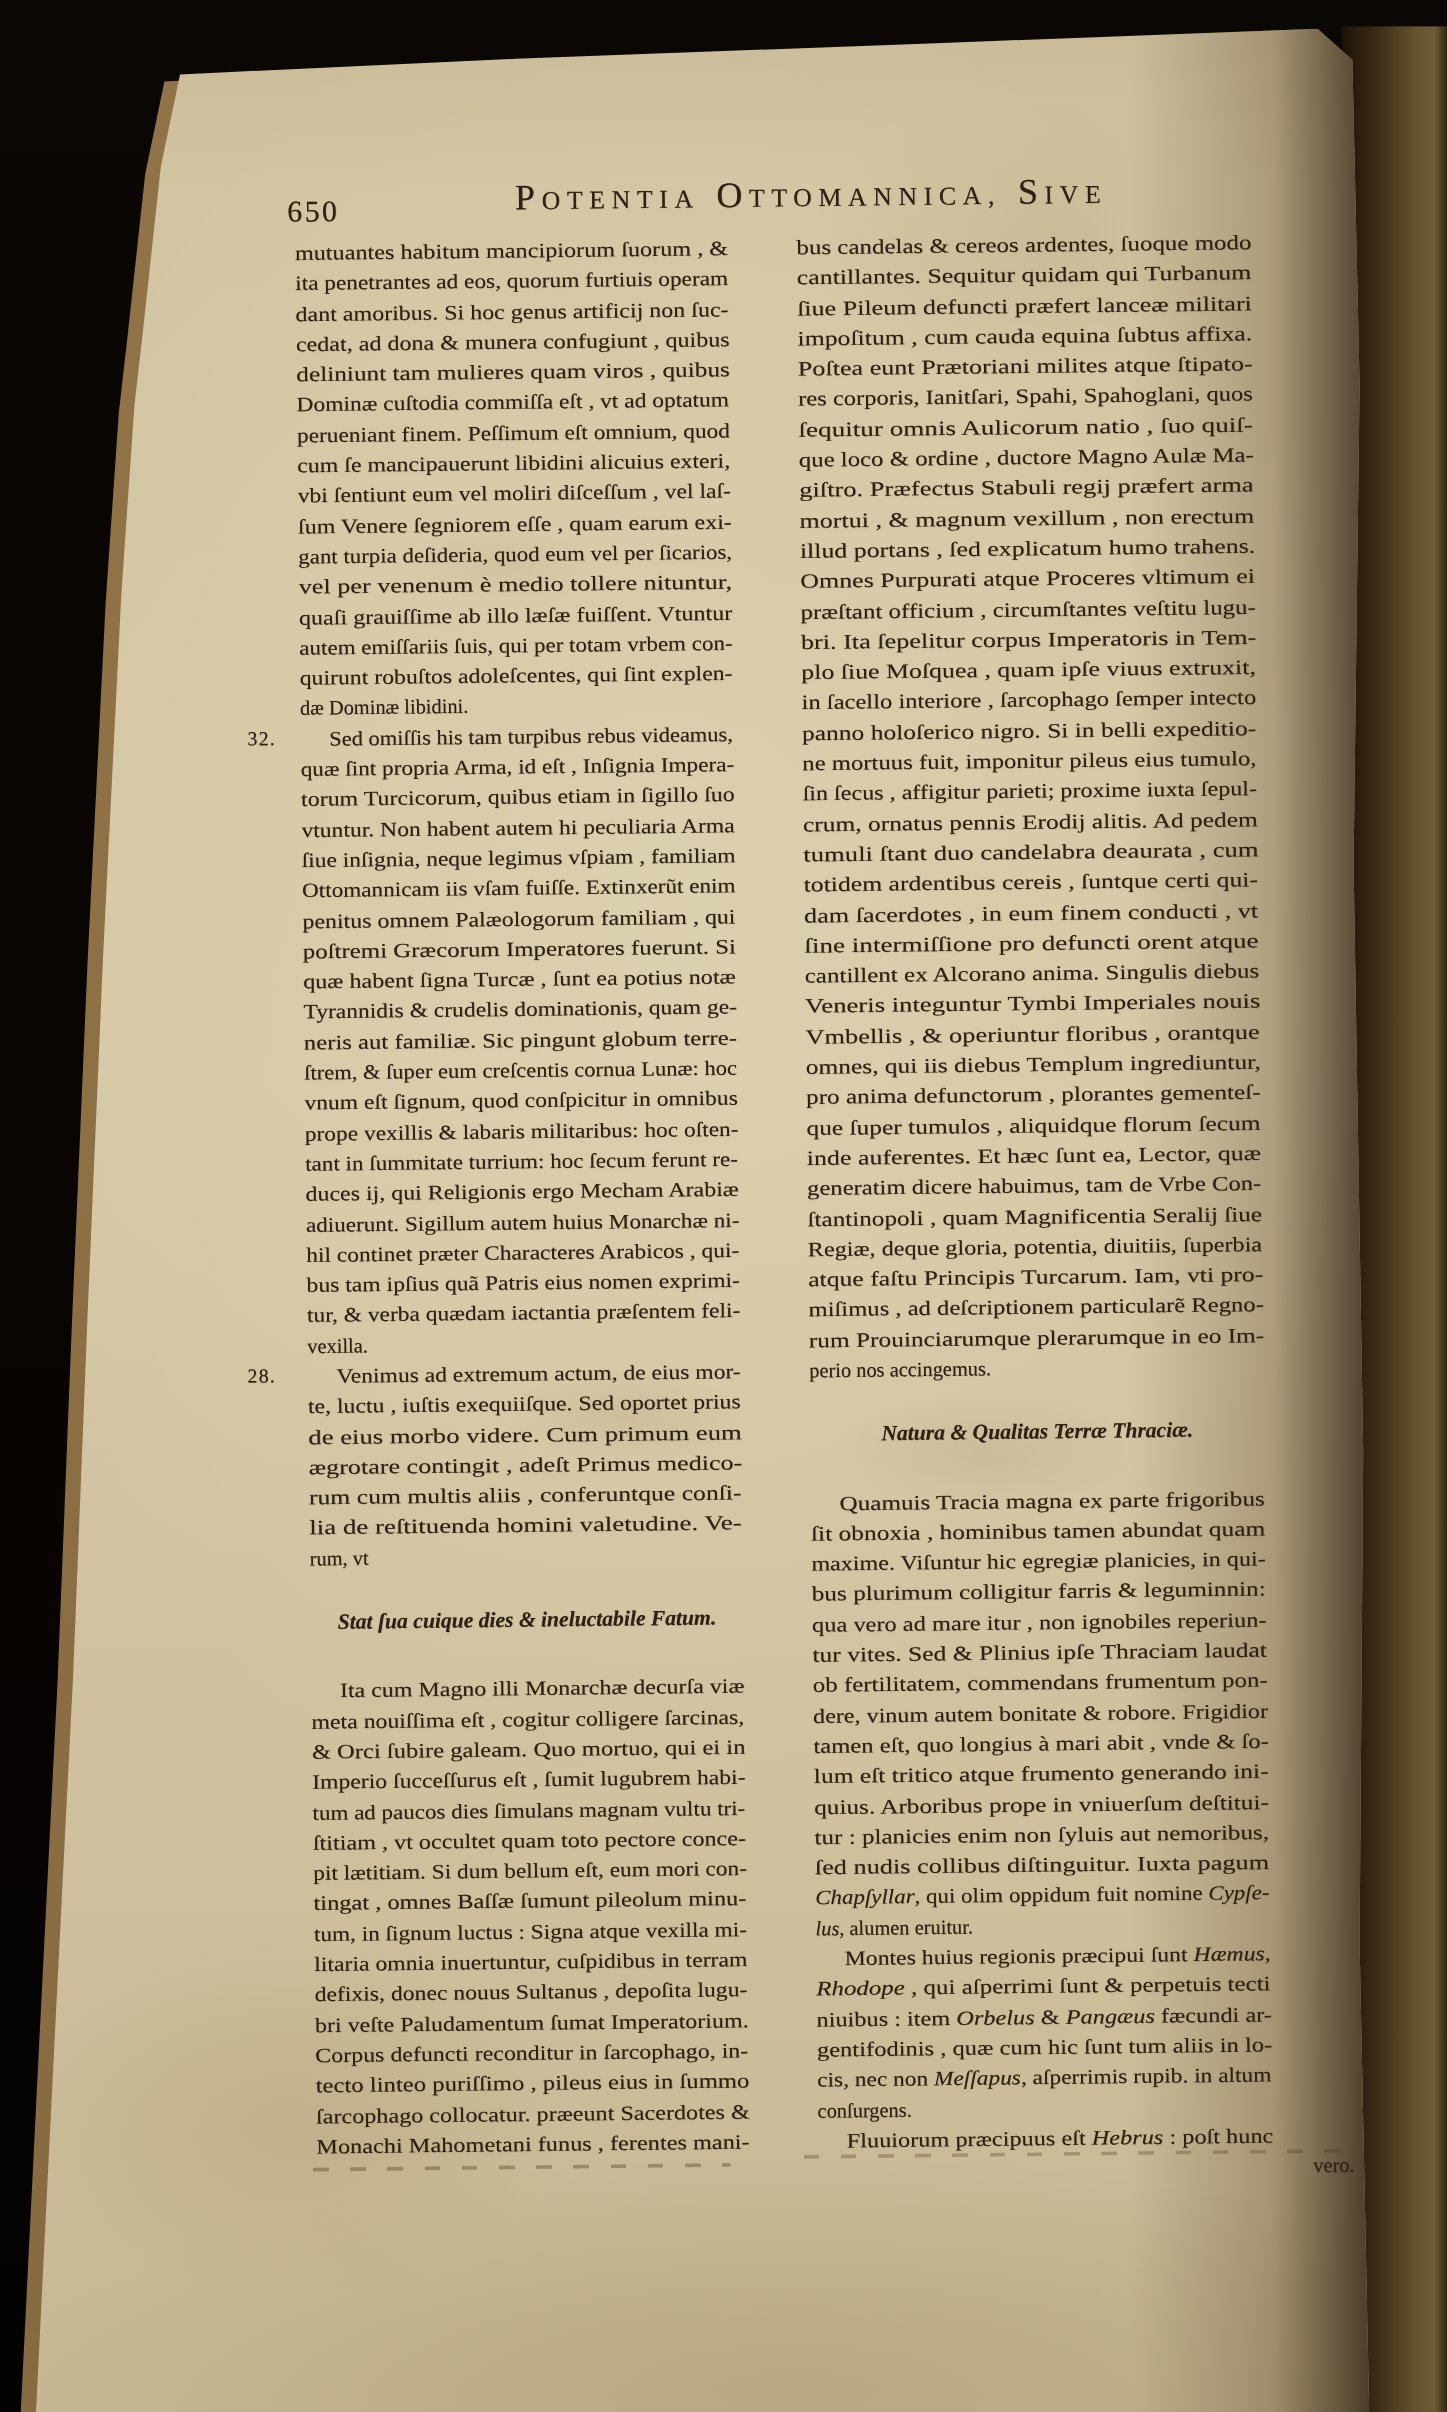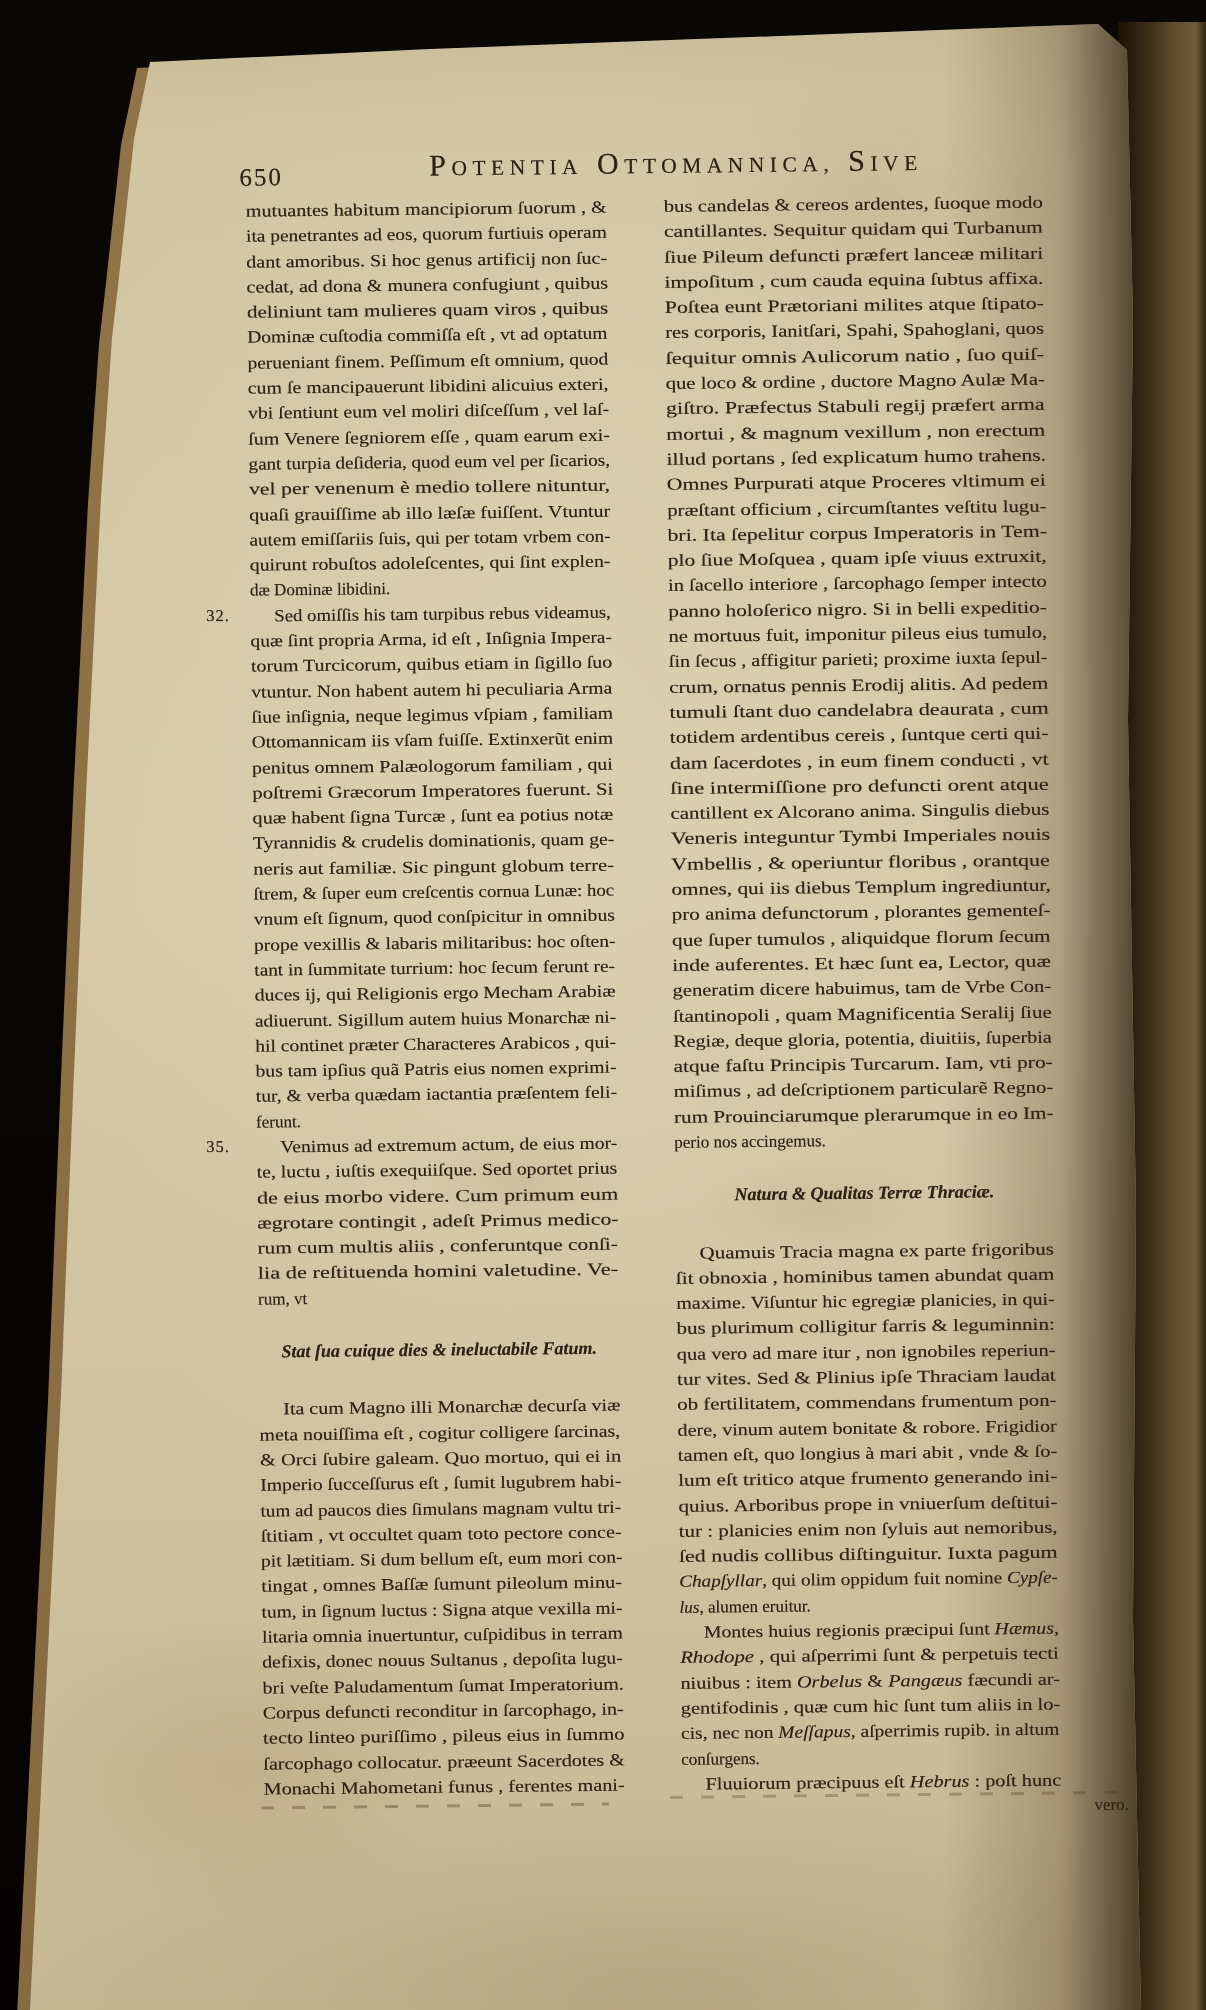--- a/index.html
+++ b/index.html
@@ -85,21 +85,21 @@
         <span class="hinit">O</span>
           <span>TTOMANNICA,</span>
       </span>
       <span class="hpart">
         <span class="hinit">S</span>
           <span>IVE</span>
       </span>
     </div>
 
     <span class="margin-num" id="mnum0" style="left: 202px; top: 604.8px;">32.</span>
-    <span class="margin-num" id="mnum1" style="left: 196px; top: 1136.1px;">35.</span>
+    <span class="margin-num" id="mnum1" style="left: 196px; top: 1136.1px;">28.</span>
 
     <div class="col col-left">
         <div class="line k-j"><span class="in" style="transform: scaleX(1.1875);">mutuantes habitum mancipiorum ſuorum , &amp;</span></div>
         <div class="line k-j"><span class="in" style="transform: scaleX(1.1424);">ita penetrantes ad eos, quorum furtiuis operam</span></div>
         <div class="line k-j"><span class="in" style="transform: scaleX(1.1759);">dant amoribus.  Si hoc genus artificij non ſuc-</span></div>
         <div class="line k-j"><span class="in" style="transform: scaleX(1.1797);">cedat, ad dona &amp; munera confugiunt , quibus</span></div>
         <div class="line k-j"><span class="in" style="transform: scaleX(1.2405);">deliniunt tam mulieres quam viros , quibus</span></div>
         <div class="line k-j"><span class="in" style="transform: scaleX(1.1497);">Dominæ cuſtodia commiſſa eſt , vt ad optatum</span></div>
         <div class="line k-j"><span class="in" style="transform: scaleX(1.146);">perueniant finem. Peſſimum eſt omnium, quod</span></div>
         <div class="line k-j"><span class="in" style="transform: scaleX(1.1683);">cum ſe mancipauerunt libidini alicuius exteri,</span></div>
@@ -124,21 +124,21 @@
         <div class="line k-j"><span class="in" style="transform: scaleX(1.2114);">neris aut familiæ. Sic pingunt globum terre-</span></div>
         <div class="line k-j"><span class="in" style="transform: scaleX(1.104);">ſtrem, &amp; ſuper eum creſcentis cornua Lunæ: hoc</span></div>
         <div class="line k-j"><span class="in" style="transform: scaleX(1.1534);">vnum eſt ſignum, quod conſpicitur in omnibus</span></div>
         <div class="line k-j"><span class="in" style="transform: scaleX(1.146);">prope vexillis &amp; labaris militaribus: hoc oſten-</span></div>
         <div class="line k-j"><span class="in" style="transform: scaleX(1.1317);">tant in ſummitate turrium: hoc ſecum ferunt re-</span></div>
         <div class="line k-j"><span class="in" style="transform: scaleX(1.1721);">duces ij, qui Religionis ergo Mecham Arabiæ</span></div>
         <div class="line k-j"><span class="in" style="transform: scaleX(1.1352);">adiuerunt. Sigillum autem huius Monarchæ ni-</span></div>
         <div class="line k-j"><span class="in" style="transform: scaleX(1.1497);">hil continet præter Characteres Arabicos , qui-</span></div>
         <div class="line k-j"><span class="in" style="transform: scaleX(1.1571);">bus tam ipſius quã Patris eius nomen exprimi-</span></div>
         <div class="line k-j"><span class="in" style="transform: scaleX(1.1497);">tur, &amp; verba quædam iactantia præſentem feli-</span></div>
-        <div class="line k-l"><span class="in" style="transform: scaleX(1);">ferunt.</span></div>
+        <div class="line k-l"><span class="in" style="transform: scaleX(1);">vexilla.</span></div>
         <div class="line k-i"><span class="in" style="transform: scaleX(1.1541);">Venimus ad extremum actum, de eius mor-</span></div>
         <div class="line k-j"><span class="in" style="transform: scaleX(1.1645);">te, luctu , iuſtis exequiiſque. Sed oportet prius</span></div>
         <div class="line k-j"><span class="in" style="transform: scaleX(1.308);">de eius morbo videre.  Cum primum eum</span></div>
         <div class="line k-j"><span class="in" style="transform: scaleX(1.2801);">ægrotare contingit , adeſt Primus medico-</span></div>
         <div class="line k-j"><span class="in" style="transform: scaleX(1.2578);">rum cum multis aliis , conferuntque conſi-</span></div>
         <div class="line k-j"><span class="in" style="transform: scaleX(1.3175);">lia de reſtituenda homini valetudine.  Ve-</span></div>
         <div class="line k-l"><span class="in" style="transform: scaleX(1);">rum, vt</span></div>
         <div class="line k-c"><span class="in" style="transform: scaleX(1);">Stat ſua cuique dies &amp; ineluctabile Fatum.</span></div>
         <div class="line k-i"><span class="in" style="transform: scaleX(1.1742);">Ita cum Magno illi Monarchæ decurſa viæ</span></div>
         <div class="line k-j"><span class="in" style="transform: scaleX(1.1645);">meta nouiſſima eſt , cogitur colligere ſarcinas,</span></div>

